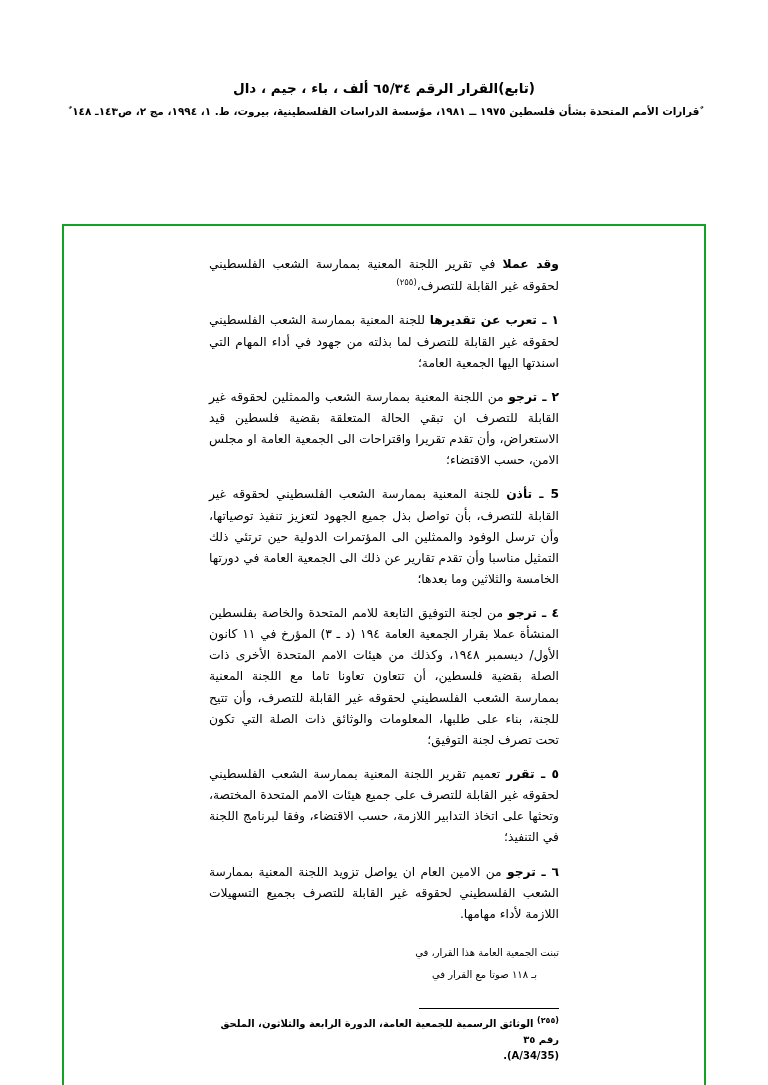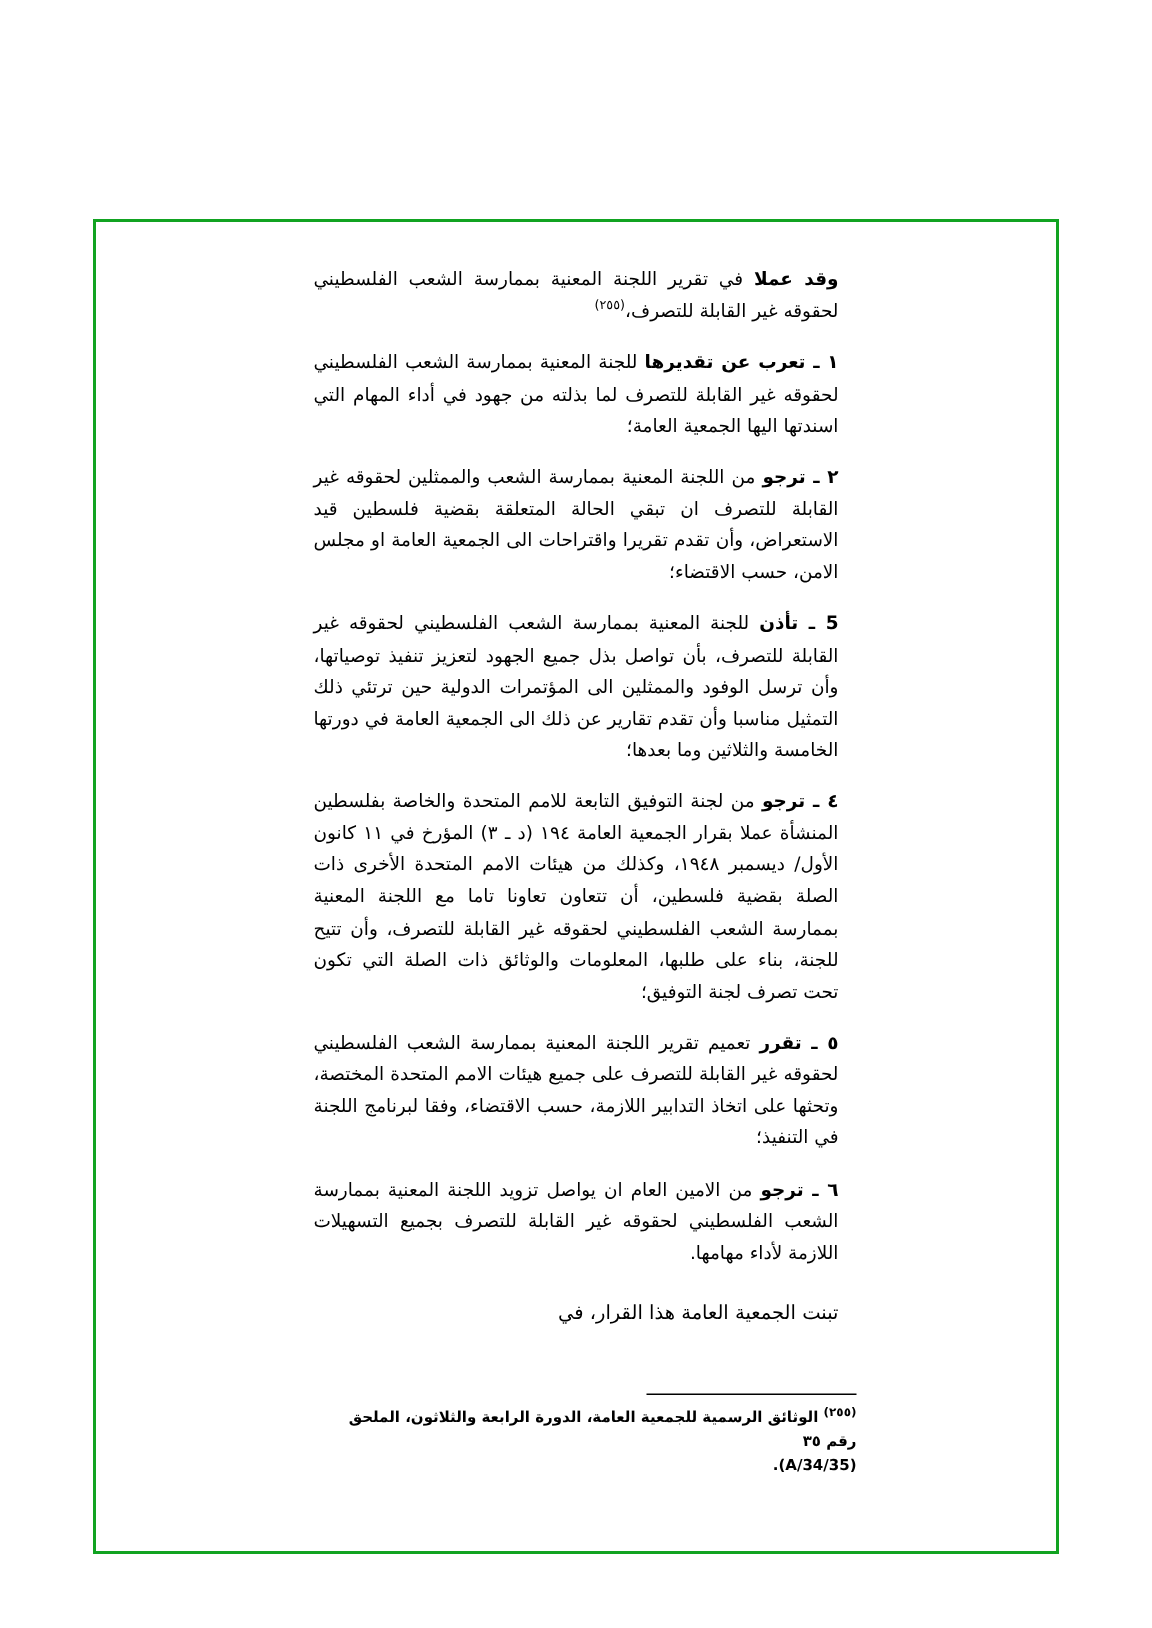--- a/index.html
+++ b/index.html
@@ -68,29 +68,29 @@
   }
   sup.note {
     font-size: 8.5px;
     vertical-align: super;
   }
   .closing {
     margin-top: 20px;
   }
   .closing p {
     margin: 0 0 6px 0;
-    font-size: 13px;
+    font-size: 10px;
     line-height: 1.6;
     direction: rtl;
   }
   .closing p.indent1 { padding-right: 0px; }
   .closing p.indent2 { padding-right: 22px; }
   .footnote-wrap {
     position: absolute;
-    right: 133px;
+    right: 145px;
     bottom: 48px;
     width: 350px;
     direction: rtl;
   }
   .footnote-rule {
     width: 140px;
     height: 0;
     border-top: 1px solid #000;
     margin: 0 0 6px auto;
   }
@@ -104,20 +104,24 @@
   .footnote sup {
     font-size: 8px;
     vertical-align: super;
   }
 </style>
 </head>
 <body>
 
 <div class="page">
 
+  <div class="header">
+    <div class="header-title">(تابع)القرار الرقم ٦٥/٣٤ ألف ، باء ، جيم ، دال</div>
+    <div class="header-sub">ٌقرارات الأمم المتحدة بشأن فلسطين ١٩٧٥ ــ ١٩٨١، مؤسسة الدراسات الفلسطينية، بيروت، ط. ١، ١٩٩٤، مج ٢، ص١٤٣ـ ١٤٨ ٌ</div>
+  </div>
 
   <div class="frame">
 
     <div class="content">
 
       <p class="para">
         <b>وقد عملا</b><span> في تقرير اللجنة المعنية بممارسة الشعب الفلسطيني لحقوقه غير القابلة للتصرف،</span><sup class="note">(٢٥٥)</sup>
       </p>
 
       <p class="para">
@@ -139,20 +143,21 @@
       <p class="para">
         <b>٥ ـ تقرر</b><span> تعميم تقرير اللجنة المعنية بممارسة الشعب الفلسطيني لحقوقه غير القابلة للتصرف على جميع هيئات الامم المتحدة المختصة، وتحثها على اتخاذ التدابير اللازمة، حسب الاقتضاء، وفقا لبرنامج اللجنة في التنفيذ؛</span>
       </p>
 
       <p class="para">
         <b>٦ ـ ترجو</b><span> من الامين العام ان يواصل تزويد اللجنة المعنية بممارسة الشعب الفلسطيني لحقوقه غير القابلة للتصرف بجميع التسهيلات اللازمة لأداء مهامها.</span>
       </p>
 
       <div class="closing">
         <p class="indent1">تبنت الجمعية العامة هذا القرار، في</p>
+        <p class="indent2">بـ ١١٨ صوتا مع القرار في</p>
       </div>
 
     </div>
 
     <div class="footnote-wrap">
       <div class="footnote-rule"></div>
       <div class="footnote">
         <sup>(٢٥٥)</sup>
         <span>الوثائق الرسمية للجمعية العامة، الدورة الرابعة والثلاثون، الملحق رقم ٣٥</span>
       </div>

